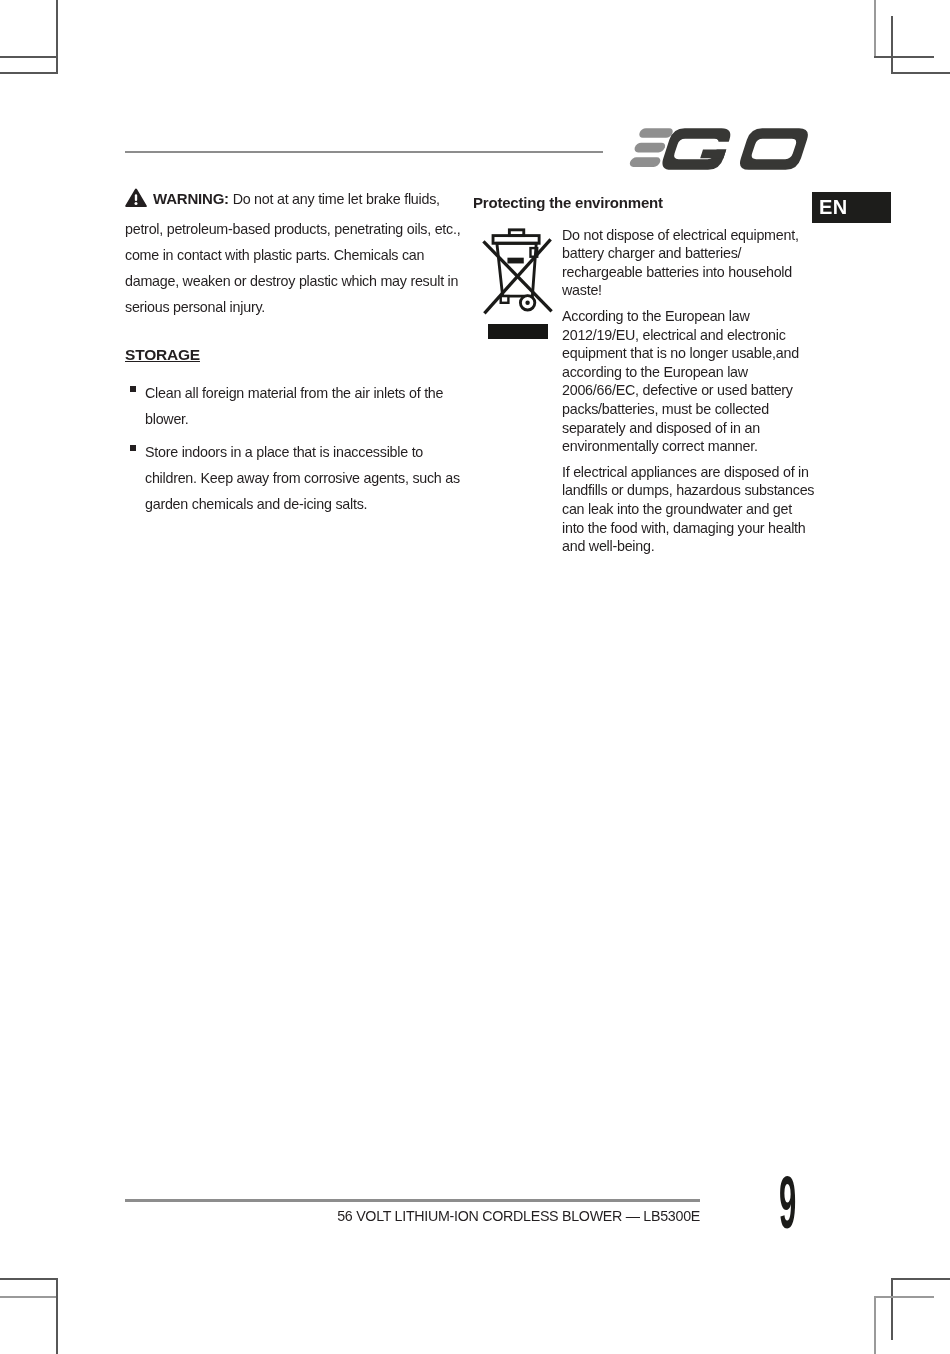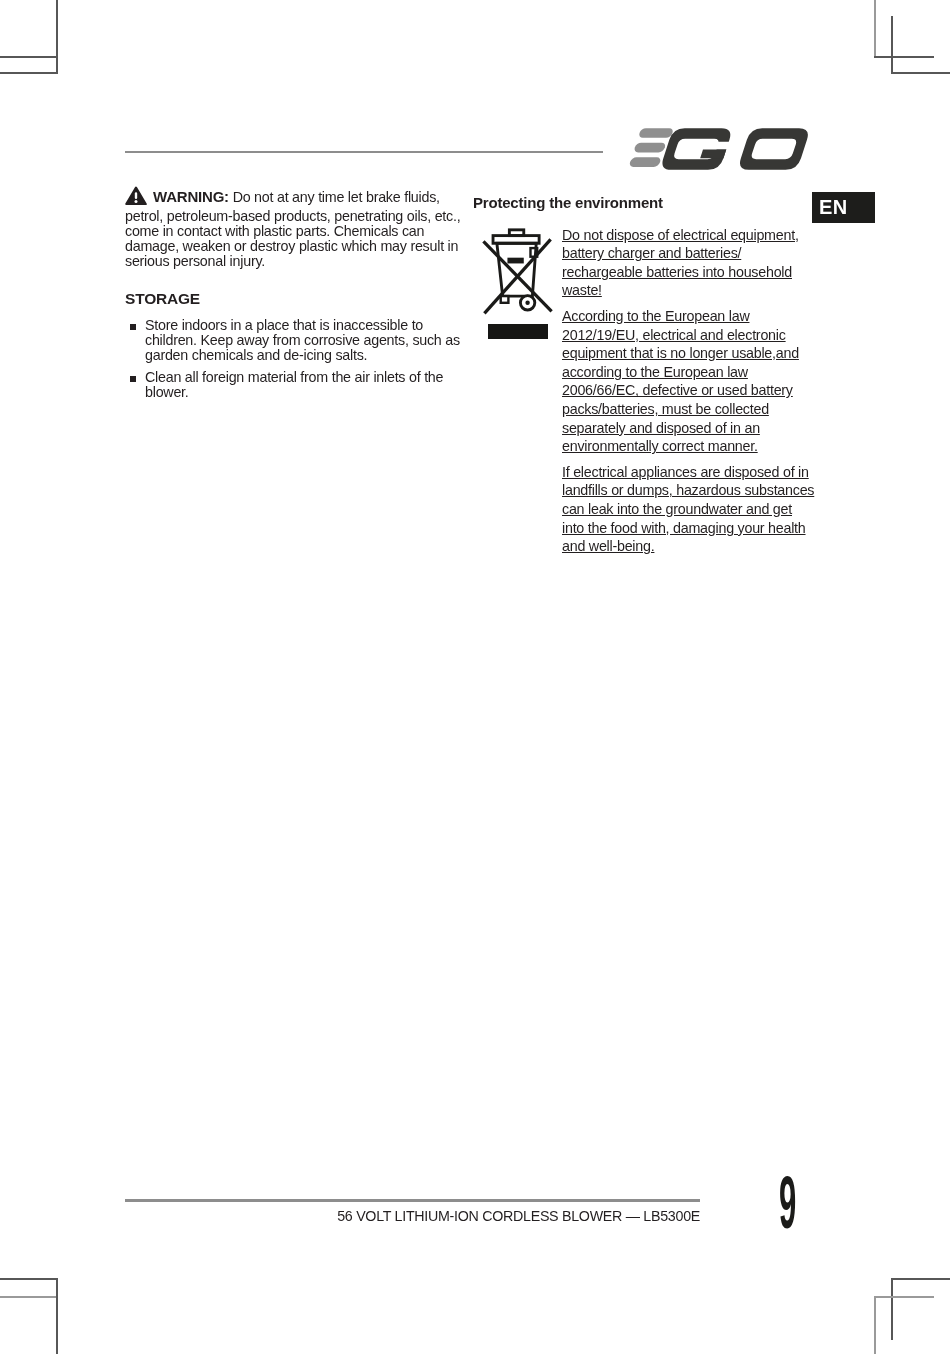--- a/index.html
+++ b/index.html
@@ -24,44 +24,44 @@
   .cm12{left:891px;top:1278px;width:2px;height:62px;}
   .cm13{left:874px;top:1296px;width:60px;height:2px;}
   .cm14{left:874px;top:1296px;width:2px;height:58px;}
 
   
   .top-rule{position:absolute;left:125px;top:151px;width:478px;height:2px;background:#8d8d8d;}
   .logo{position:absolute;left:623px;top:127px;width:190px;height:45px;}
 
   
   .en-badge{
-    position:absolute;left:812px;top:192px;width:63px;height:31px;
+    position:absolute;left:812px;top:192px;width:79px;height:31px;
     background:#1d1d1b;color:#ffffff;font-weight:bold;font-size:20px;line-height:31px;
     padding-left:7px;box-sizing:border-box;letter-spacing:0.5px;
   }
 
   
   .left-col{
     position:absolute;left:125px;top:186px;width:337px;
-    font-size:14.3px;line-height:15px;letter-spacing:-0.25px;
+    font-size:14.3px;line-height:26px;letter-spacing:-0.25px;
   }
   .warning-para{margin:0 0 22px 0;}
   .warning-para .w-icon{display:inline-block;vertical-align:-4px;margin-right:6px;}
   .warning-para b{font-size:15px;letter-spacing:-0.2px;}
-  .storage-heading{font-weight:bold;font-size:15.5px;margin:0 0 12px 0;letter-spacing:-0.2px;}
+  .storage-heading{font-weight:bold;font-size:15.5px;margin:0 0 12px 0;letter-spacing:-0.2px;text-decoration:underline;}
   .bullet-row{display:flex;margin-bottom:7px;}
   .bullet-sq{flex:none;width:6px;height:6px;background:#231f20;margin:6px 9px 0 5px;}
   .bullet-text{flex:1;}
 
   .right-col{
     position:absolute;left:473px;top:184px;width:343px;
     font-size:14.3px;line-height:18.6px;letter-spacing:-0.25px;
   }
   .env-heading{font-weight:bold;font-size:15px;margin:10px 0 13px 0;letter-spacing:-0.2px;}
-  .env-body{display:flex;text-decoration:underline;}
+  .env-body{display:flex;}
   .icon-col{flex:none;width:89px;}
   .icon-col svg{display:block;margin-left:6px;}
   .weee-bar{width:60px;height:15px;background:#161614;margin:2px 0 0 15px;}
   .env-text{flex:1;}
   .env-text p{margin:0 0 7px 0;}
 
   
   .footer-rule{position:absolute;left:125px;top:1199px;width:575px;height:3px;background:#8d8d8d;}
   .footer-title{
     position:absolute;left:125px;top:1207px;width:575px;text-align:right;
@@ -123,25 +123,25 @@
         <rect x="11.6" y="7" width="2.8" height="8" rx="1.4" fill="#ffffff"></rect>
         <circle cx="13" cy="18" r="1.8" fill="#ffffff"></circle>
       </svg></span><b>WARNING:</b>
     <span>Do not at any time let brake fluids, petrol, petroleum-based products, penetrating oils, etc., come in contact with plastic parts. Chemicals can damage, weaken or destroy plastic which may result in serious personal injury.</span>
   </p>
 
   <h2 class="storage-heading">STORAGE</h2>
 
   <div class="bullet-row">
     <span class="bullet-sq"></span>
-    <span class="bullet-text">Store indoors in a place that is inaccessible to children. Keep away from corrosive agents, such as garden chemicals and de-icing salts.</span>
+    <span class="bullet-text">Clean all foreign material from the air inlets of the blower.</span>
   </div>
   <div class="bullet-row">
     <span class="bullet-sq"></span>
-    <span class="bullet-text">Clean all foreign material from the air inlets of the blower.</span>
+    <span class="bullet-text">Store indoors in a place that is inaccessible to children. Keep away from corrosive agents, such as garden chemicals and de-icing salts.</span>
   </div>
 </div>
 
 <div class="right-col">
   <h2 class="env-heading">Protecting the environment</h2>
   <div class="env-body">
     <div class="icon-col">
       <svg width="78" height="96" viewBox="0 0 78 100">
         <g stroke="#1a1a18" fill="none">
 

